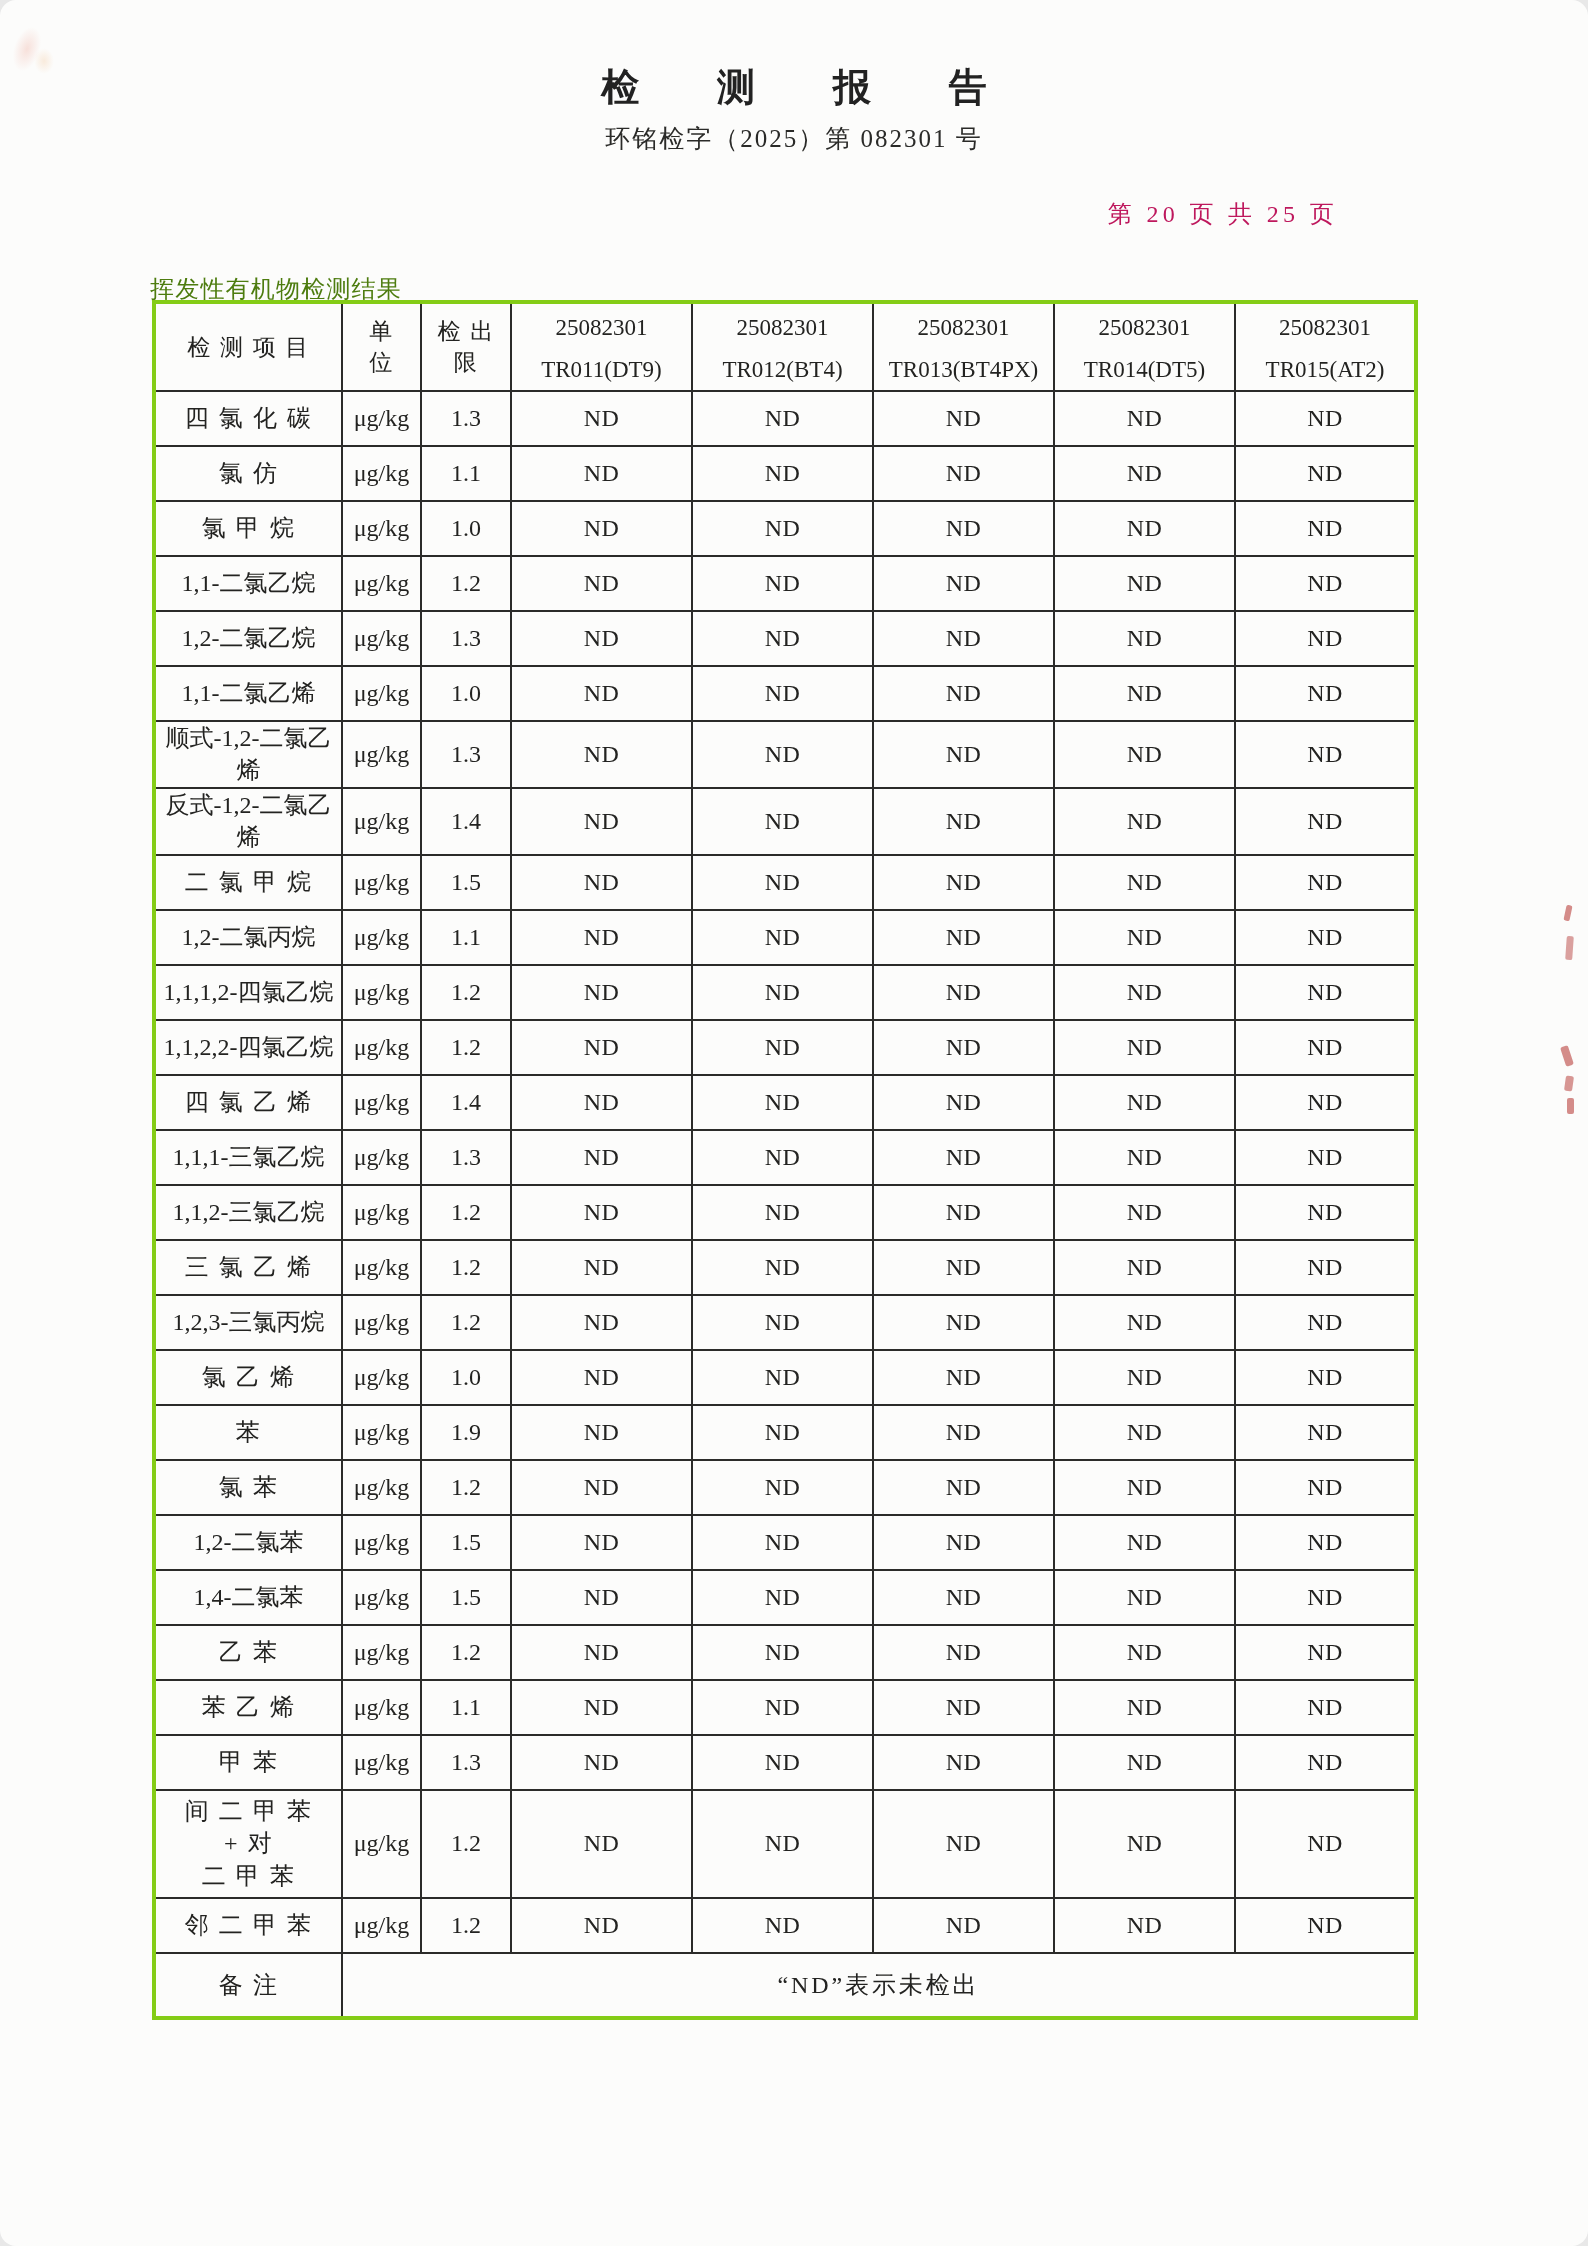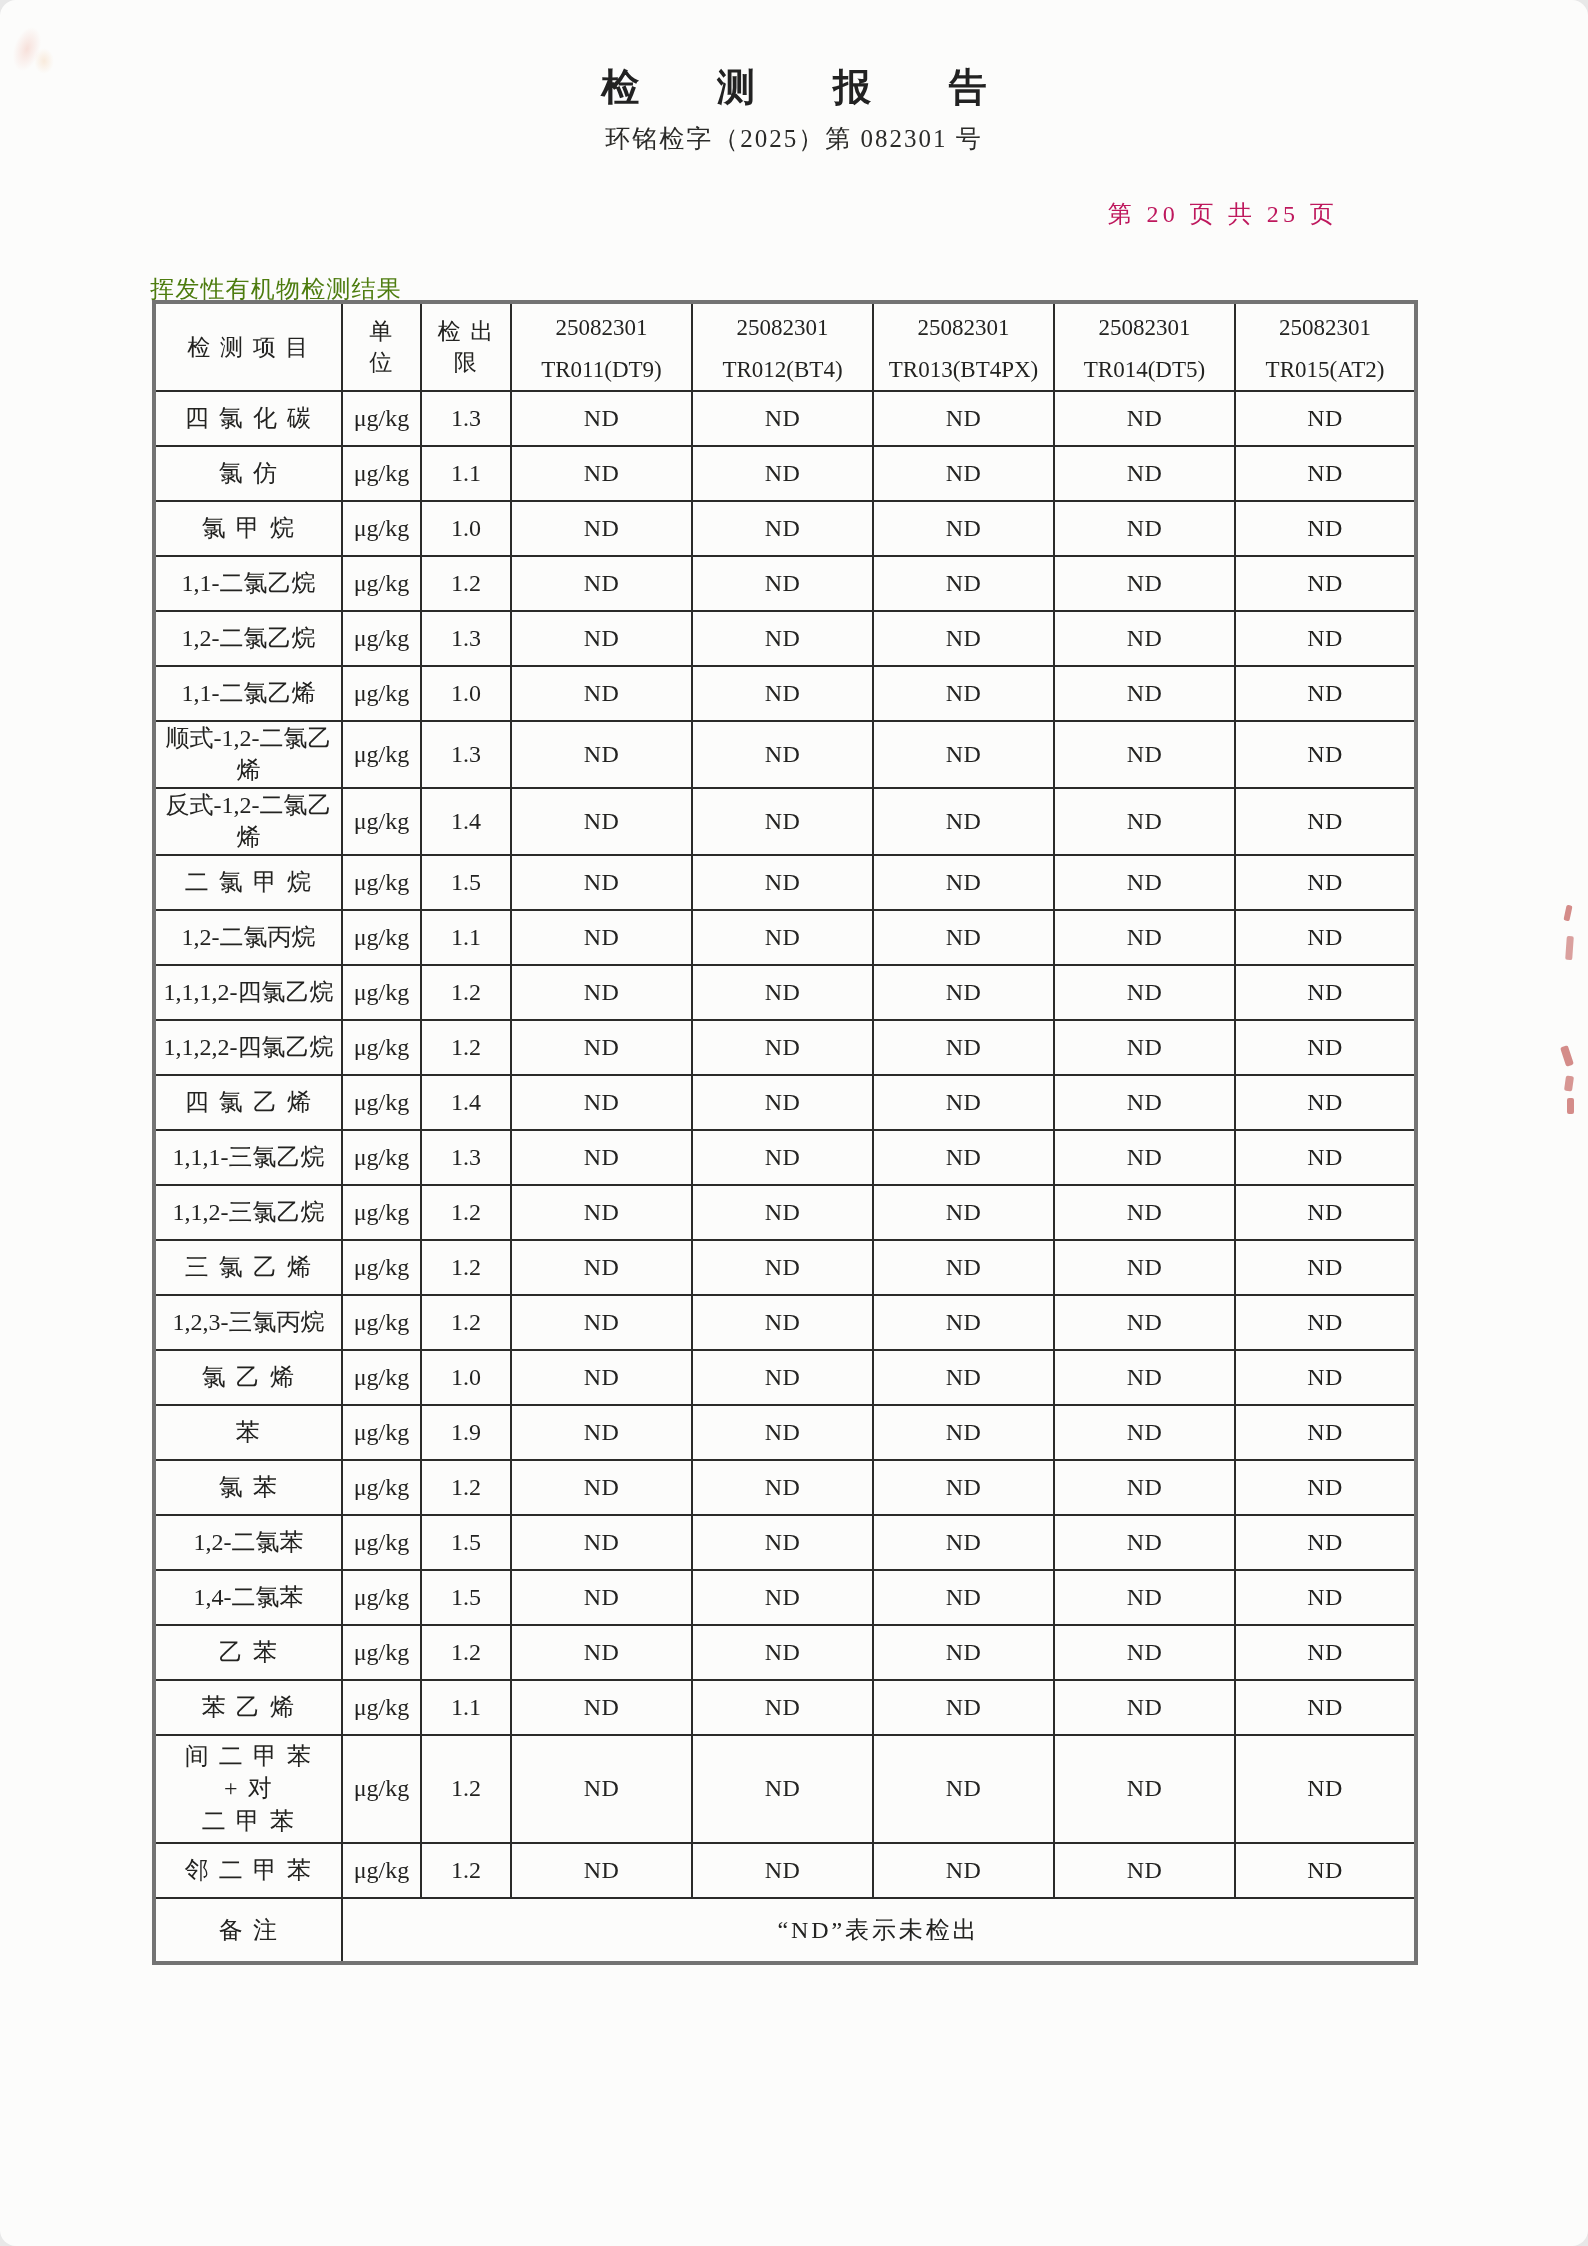--- a/index.html
+++ b/index.html
@@ -42,21 +42,21 @@
     border-collapse:collapse;table-layout:fixed;
     background:transparent;
   }
   table.voc th,table.voc td{
     border:2px solid #2b2b29;
     text-align:center;vertical-align:middle;
     font-weight:normal;
     padding:0 2px;
     color:#232321;
   }
-  table.voc{border:4px solid #737373;}
+  table.voc{border:4px solid #84cc16;}
   table.voc thead th{height:86px;font-size:23px;}
   table.voc tbody td{height:53px;font-size:24px;}
   table.voc tbody tr.tall td{height:106px;}
   table.voc tfoot td{height:62px;font-size:24px;}
   td.item{white-space:pre-line;line-height:1.35;}
   .spread{letter-spacing:.42em;padding-left:.45em !important;}
   th .code{display:block;margin:4px 0 16px 0;}
   th .sid{display:block;}
   td.result{font-size:25px;letter-spacing:.02em;}
   td.limit,td.unit{font-size:24px;margin-top:20px;}
@@ -363,20 +363,30 @@
         <tr>
           <td class="item spread">苯乙烯</td>
           <td class="unit">μg/kg</td>
           <td class="limit">1.1</td>
           <td class="result">ND</td>
           <td class="result">ND</td>
           <td class="result">ND</td>
           <td class="result">ND</td>
           <td class="result">ND</td>
         </tr>
+        <tr>
+          <td class="item spread">甲苯</td>
+          <td class="unit">μg/kg</td>
+          <td class="limit">1.3</td>
+          <td class="result">ND</td>
+          <td class="result">ND</td>
+          <td class="result">ND</td>
+          <td class="result">ND</td>
+          <td class="result">ND</td>
+        </tr>
         <tr class="tall">
           <td class="item spread">间二甲苯+对
 二甲苯</td>
           <td class="unit">μg/kg</td>
           <td class="limit">1.2</td>
           <td class="result">ND</td>
           <td class="result">ND</td>
           <td class="result">ND</td>
           <td class="result">ND</td>
           <td class="result">ND</td>

